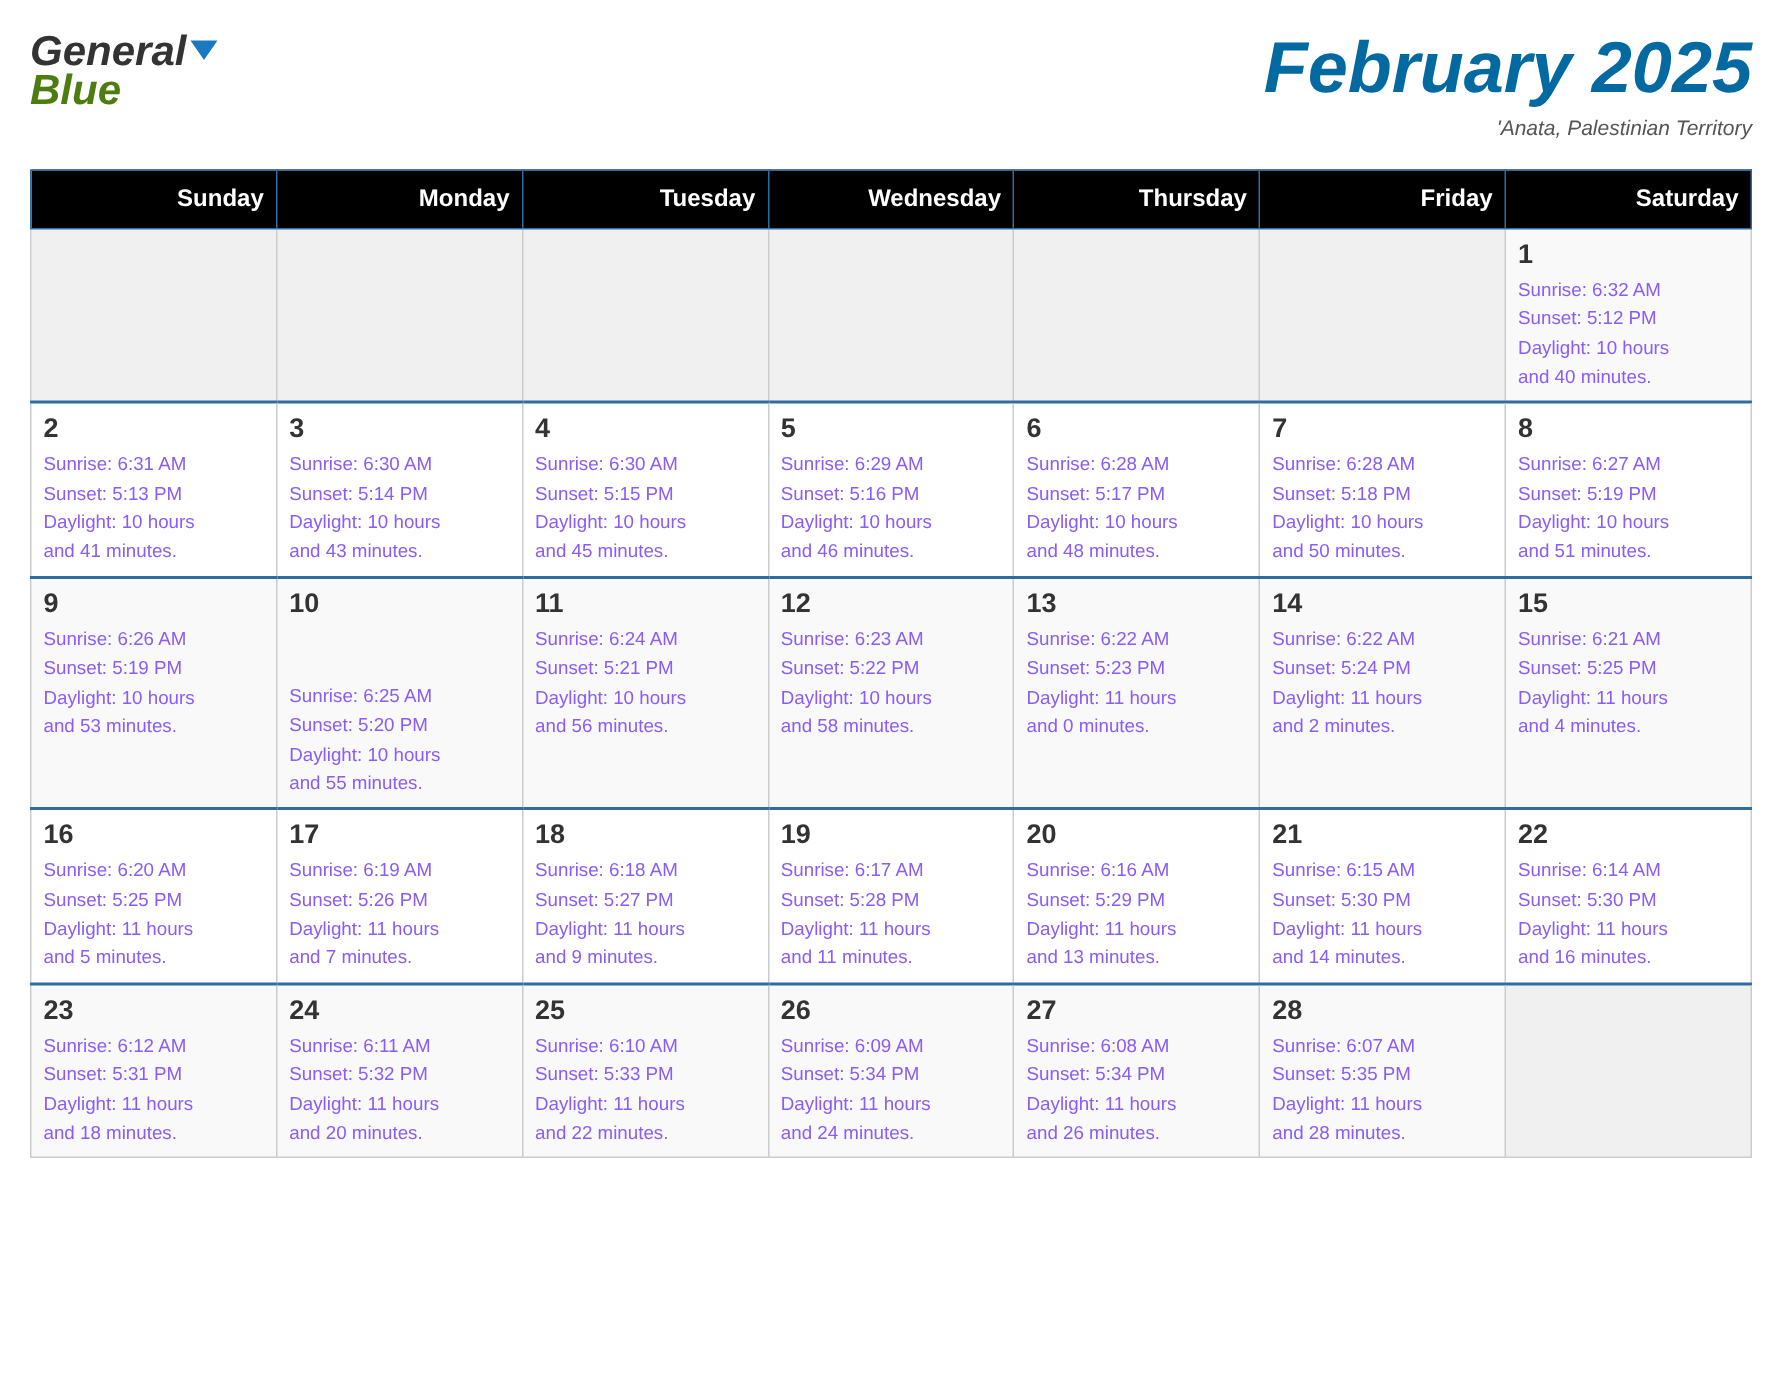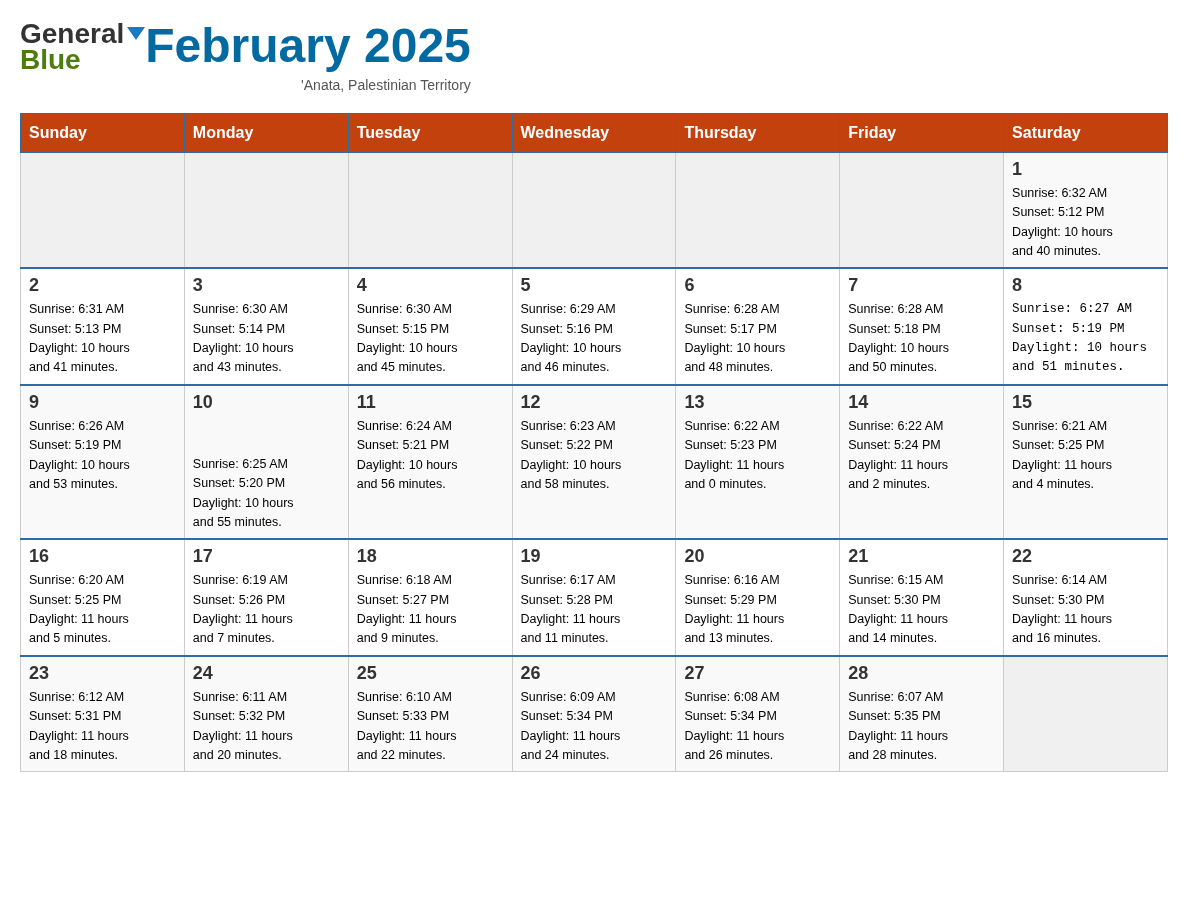--- a/index.html
+++ b/index.html
@@ -5,23 +5,24 @@
     * { margin: 0; padding: 0; box-sizing: border-box; }
     body {
       font-family: Arial, sans-serif;
       background: #fff;
       width: 1188px;
       min-height: 918px;
       padding: 20px;
     }
     .header {
       display: flex;
-      justify-content: flex-start;
+      justify-content: space-between;
       align-items: flex-start;
       margin-bottom: 20px;
+      font-style: italic;
     }
     .logo {
       display: flex;
       flex-direction: column;
       align-items: flex-start;
     }
     .logo-text {
       font-size: 28px;
       font-weight: bold;
       color: #333;
@@ -47,24 +48,24 @@
       color: #555;
       font-weight: normal;
       margin-top: 4px;
     }
     .calendar {
       width: 100%;
       border-collapse: collapse;
       border: 1px solid #ccc;
     }
     .calendar th {
-      background-color: #c2410c;
+      background-color: #000000;
       color: white;
       padding: 10px 8px;
-      text-align: left;
+      text-align: right;
       font-size: 16px;
       font-weight: bold;
       border: 1px solid #2e6da4;
     }
     .calendar td {
       vertical-align: top;
       padding: 6px 8px;
       border: 1px solid #ccc;
       width: 14.28%;
       min-height: 110px;
@@ -79,21 +80,21 @@
     }
     .day-number {
       font-size: 18px;
       font-weight: bold;
       color: #333;
       display: block;
       margin-bottom: 4px;
     }
     .day-info {
       font-size: 12.5px;
-      color: #000000;
+      color: #8b5cf6;
       line-height: 1.55;
     }
     .empty-cell {
       background-color: #f0f0f0 !important;
     }
     .row-divider td {
       border-top: 2px solid #2e6da4;
     }
   </style>
 </head>
@@ -178,21 +179,21 @@
         </td>
         <td>
           <span class="day-number">7</span>
           <div class="day-info" style="white-space: pre-line;">Sunrise: 6:28 AM
 Sunset: 5:18 PM
 Daylight: 10 hours
 and 50 minutes.</div>
         </td>
         <td>
           <span class="day-number">8</span>
-          <div class="day-info" style="white-space: pre-line; font-family: Liberation Mono, monospace;">Sunrise: 6:27 AM
+          <div class="day-info" style="white-space: pre-line;">Sunrise: 6:27 AM
 Sunset: 5:19 PM
 Daylight: 10 hours
 and 51 minutes.</div>
         </td>
       </tr>
       <tr class="row-divider">
         <td>
           <span class="day-number">9</span>
           <div class="day-info" style="white-space: pre-line;">Sunrise: 6:26 AM
 Sunset: 5:19 PM

